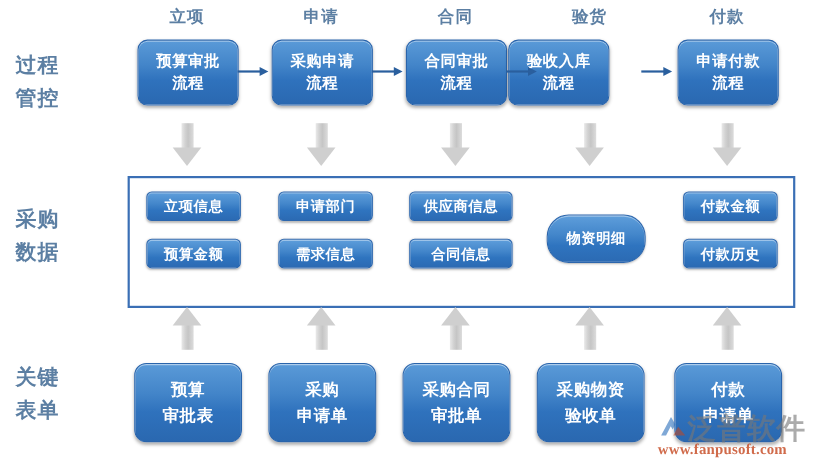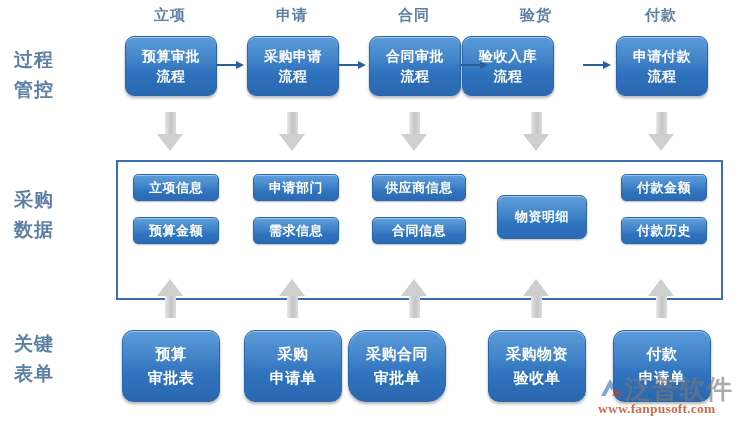--- a/index.html
+++ b/index.html
@@ -89,21 +89,21 @@
     display:flex;align-items:center;justify-content:center;
     letter-spacing:.5px;
   }
   .chip.wide{width:92px;font-family:Liberation Serif, serif;}
   .chip.tall{height:42px;width:88px;border-radius:7px;}
 
   
   #data-box{
     position:absolute;
     left:116px;top:160px;
-    width:607px;height:140px;
+    width:607px;height:120px;
     border:2px solid #3a6fb5;
     background:#ffffff;
     box-sizing:border-box;
   }
 
   
   .hconn{
     position:absolute;
     height:12px;width:30px;
   }
@@ -237,21 +237,21 @@
   <div id="data-box">
     <div class="chip" style="left:15px;top:12px;">立项信息</div>
     <div class="chip" style="left:15px;top:55px;">预算金额</div>
 
     <div class="chip" style="left:135px;top:12px;">申请部门</div>
     <div class="chip" style="left:135px;top:55px;">需求信息</div>
 
     <div class="chip wide" style="left:254px;top:12px;">供应商信息</div>
     <div class="chip wide" style="left:254px;top:55px;">合同信息</div>
 
-    <div class="chip tall" style="left:379px;top:33px;">物资明细</div>
+    <div class="chip tall" style="left:379px;top:33px;border-radius:20px;">物资明细</div>
 
     <div class="chip" style="left:503px;top:12px;">付款金额</div>
     <div class="chip" style="left:503px;top:55px;">付款历史</div>
   </div>
 
   <div class="varrow up" style="left:157px;top:278px;">
     <div class="shaft"></div>
     <div class="head"></div>
   </div>
   <div class="varrow up" style="left:279px;top:278px;">
@@ -268,21 +268,21 @@
   </div>
   <div class="varrow up" style="left:648px;top:278px;">
     <div class="shaft"></div>
     <div class="head"></div>
   </div>
 
   <div class="fbox" style="left:122px;top:330px;">预算
 审批表</div>
   <div class="fbox" style="left:244px;top:330px;">采购
 申请单</div>
-  <div class="fbox" style="left:348px;top:330px;border-radius:18px;">采购合同
+  <div class="fbox" style="left:366px;top:330px;">采购合同
 审批单</div>
   <div class="fbox" style="left:488px;top:330px;">采购物资
 验收单</div>
   <div class="fbox" style="left:613px;top:330px;">付款
 申请单</div>
 
   <div id="watermark">
     <svg id="wm-logo" viewBox="0 0 26 24">
       <path d="M2 20 L11 3 L15 10 L12.5 14.5 L10.8 11.5 L6.5 20 Z" fill="#2f72bd" opacity="0.85"></path>
       <path d="M13 20 L17.5 12 L24 20 Z" fill="#c4461e" opacity="0.75"></path>

